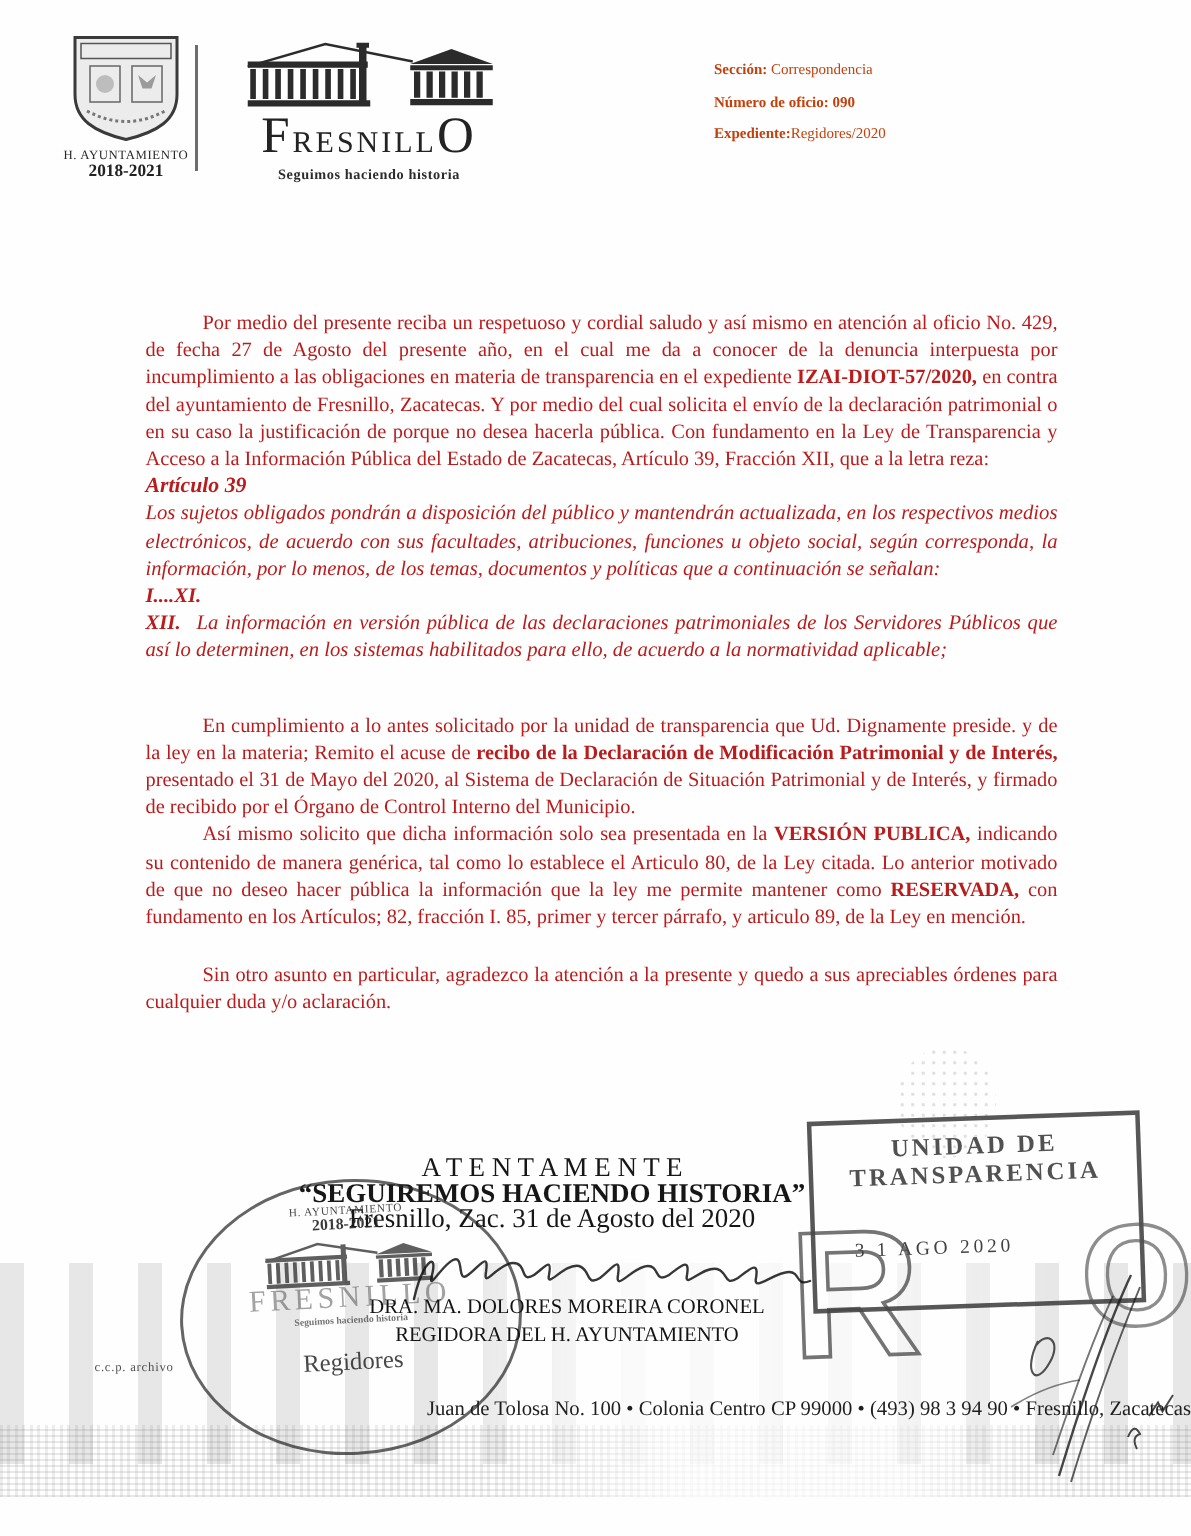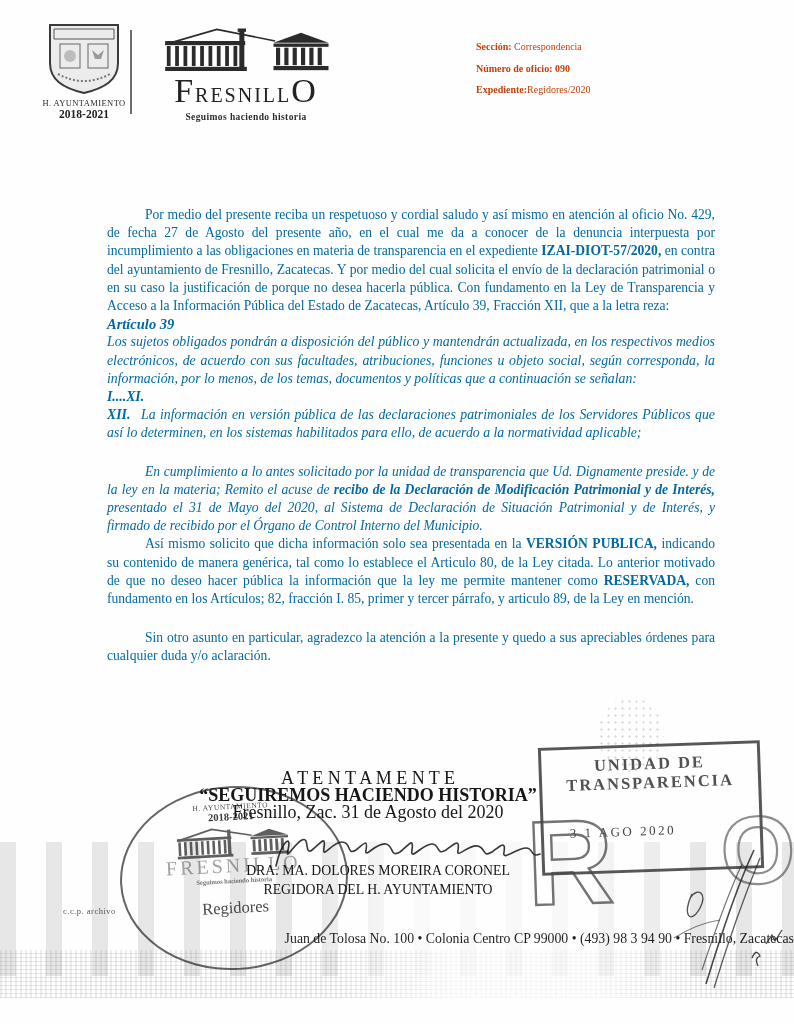--- a/index.html
+++ b/index.html
@@ -18,23 +18,23 @@
   .hdr-divider { left:130px; top:30px; width:2px; height:84px; background:rgba(60,60,60,.75); }
   .logo-wrap { left:142px; top:26px; width:208px; text-align:center; }
   .logo-word { line-height:30px; white-space:nowrap; color:#232323; letter-spacing:2px; font-family:"Liberation Serif", serif; }
   .logo-big { font-size:34px; }
   .logo-mid { font-size:20px; }
   .logo-tagline { font-size:9.5px; font-weight:bold; letter-spacing:.4px; color:#2c2c2c; margin-top:0px; }
   .meta { left:476px; top:36px; width:260px; font-size:10px; line-height:21.5px; color:#c2410c; }
   .meta b { font-weight:bold; }
 
   
-  .body-text { left:107px; top:206px; width:608px; font-size:13.6px; line-height:18.2px; text-align:justify; color:#0369a1; }
+  .body-text { left:97px; top:206px; width:608px; font-size:13.6px; line-height:18.2px; text-align:justify; color:#b91c1c; }
   .para { text-indent:38px; }
-  .mt1 { margin-top:20px;font-style:italic; }
+  .mt1 { margin-top:32px; }
   .mt2 { margin-top:21px; }
   .bold { font-weight:bold; }
   .art-head { font-weight:bold; font-style:italic; font-size:14.5px; }
   .quote { font-style:italic; font-size:13.8px; }
   .quote-num { font-weight:bold; display:inline-block; width:34px; font-style:italic; }
 
   
   .sig-block { left:196px; top:770px; width:344px; text-align:center; font-size:18px; line-height:16.8px; color:#161616; }
   .sig-slogan { font-weight:bold; }
   .name-block { left:206px; top:862px; width:344px; text-align:center; font-size:13.8px; line-height:18.5px; color:#141414; z-index:4; }

